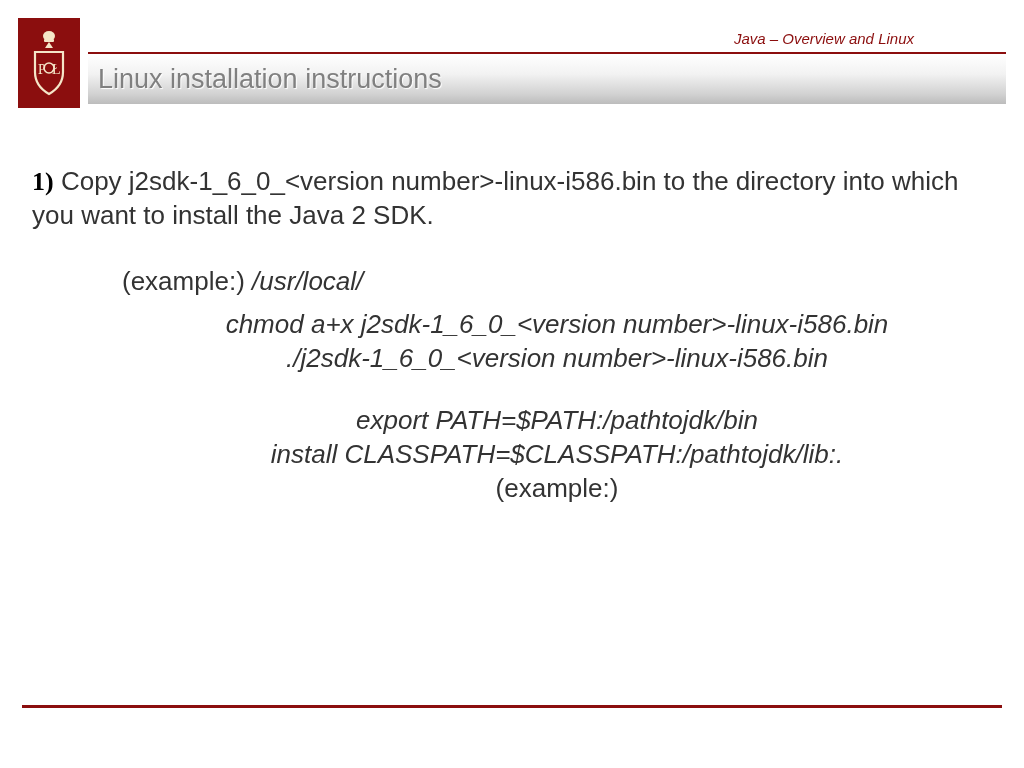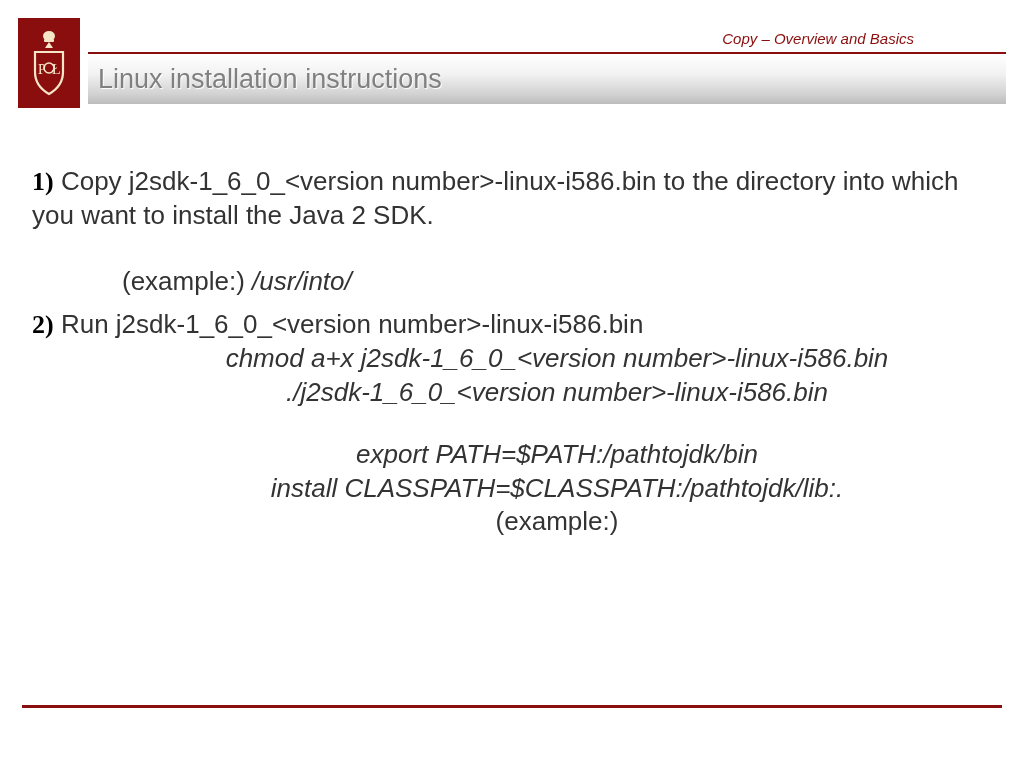--- a/index.html
+++ b/index.html
@@ -94,44 +94,41 @@
         <ellipse cx="23" cy="8" rx="6" ry="5"></ellipse>
         <rect x="18" y="11" width="10" height="3" rx="1"></rect>
         <path d="M23 14 L27 20 L19 20 Z"></path>
         <path d="M9 24 L37 24 L37 44 Q37 58 23 66 Q9 58 9 44 Z" fill="none" stroke="#f5e6c8" stroke-width="2.2"></path>
         <text x="12" y="46" font-size="14" font-family="serif" fill="#f5e6c8">P</text>
         <text x="26" y="46" font-size="14" font-family="serif" fill="#f5e6c8">Ł</text>
         <circle cx="23" cy="40" r="5" fill="none" stroke="#f5e6c8" stroke-width="1.6"></circle>
       </g>
     </svg>
   </div>
-  <div class="breadcrumb">Copy – Overview and Basics</div>
+  <div class="breadcrumb">Java – Overview and Linux</div>
   <div class="red-rule"></div>
   <div class="title-bar">
     <span class="title">Linux installation instructions</span>
   </div>
 </div>
 
 <div class="content">
 
   <div class="step">
     <span class="num">1)</span><span>  Copy j2sdk-1_6_0_&lt;version number&gt;-linux-i586.bin to the directory into which you want to install the Java 2 SDK.</span>
   </div>
 
   <div class="spacer-sm"></div>
 
   <div class="indent">
-    <span>(example:) </span><span class="italic">/usr/into/</span>
+    <span>(example:) </span><span class="italic">/usr/local/</span>
   </div>
 
   <div class="spacer-sm" style="height:10px"></div>
 
-  <div>
-    <span class="num">2)</span><span>  Run j2sdk-1_6_0_&lt;version number&gt;-linux-i586.bin</span>
-  </div>
   <div class="indent-2 italic">chmod a+x j2sdk-1_6_0_&lt;version number&gt;-linux-i586.bin</div>
   <div class="indent-2 italic">./j2sdk-1_6_0_&lt;version number&gt;-linux-i586.bin</div>
 
   <div class="spacer-sm" style="height:28px"></div>
 
   <div class="indent-2 italic">export PATH=$PATH:/pathtojdk/bin</div>
   <div class="indent-2 italic">install CLASSPATH=$CLASSPATH:/pathtojdk/lib:.</div>
   <div class="indent-2">(example:)</div>
 
 </div>

